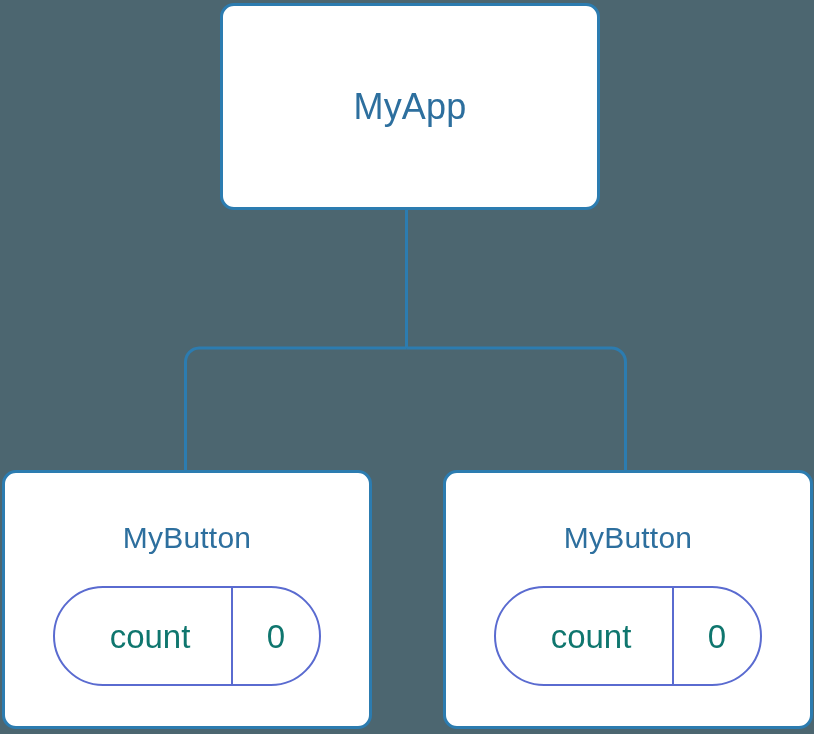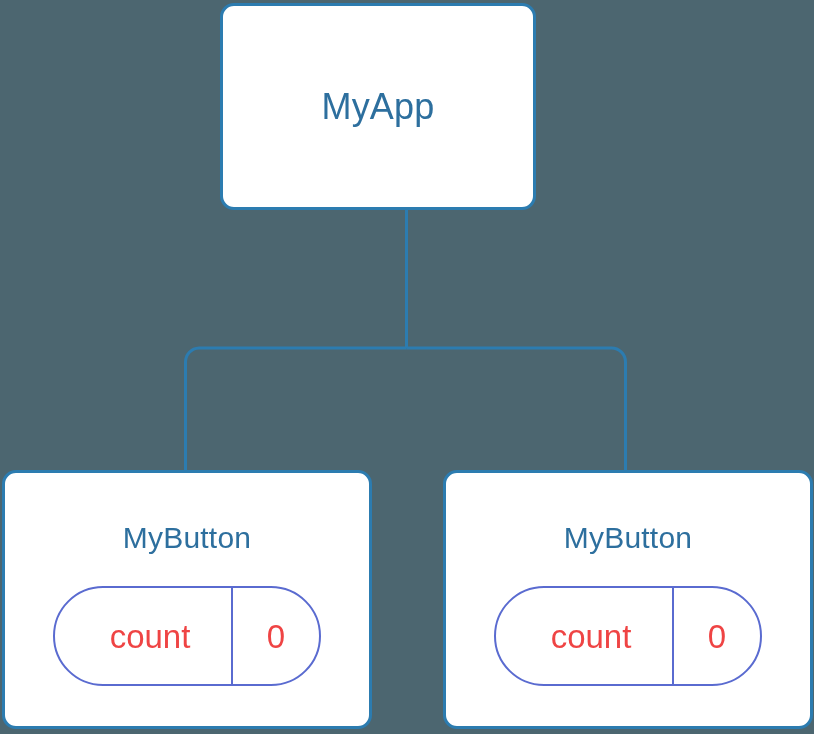--- a/index.html
+++ b/index.html
@@ -39,21 +39,21 @@
     z-index: 2;
     display: flex;
     flex-direction: column;
     align-items: center;
   }
 
   
   #node-myapp {
     left: 220px;
     top: 3px;
-    width: 316px;
+    width: 380px;
     height: 207px;
     justify-content: center;
   }
 
   
   #node-mybutton-0 {
     left: 2px;
     top: 470px;
     width: 370px;
     height: 259px;
@@ -94,21 +94,21 @@
     align-items: stretch;
     overflow: hidden;
     background: #ffffff;
   }
 
   .state-key,
   .state-value {
     display: flex;
     align-items: center;
     justify-content: center;
-    color: #ef4444;
+    color: #0f766e;
     font-size: 33px;
     line-height: 1;
     white-space: nowrap;
   }
 
   .state-key {
     width: 176px;
     padding-left: 14px;
     box-sizing: border-box;
   }

